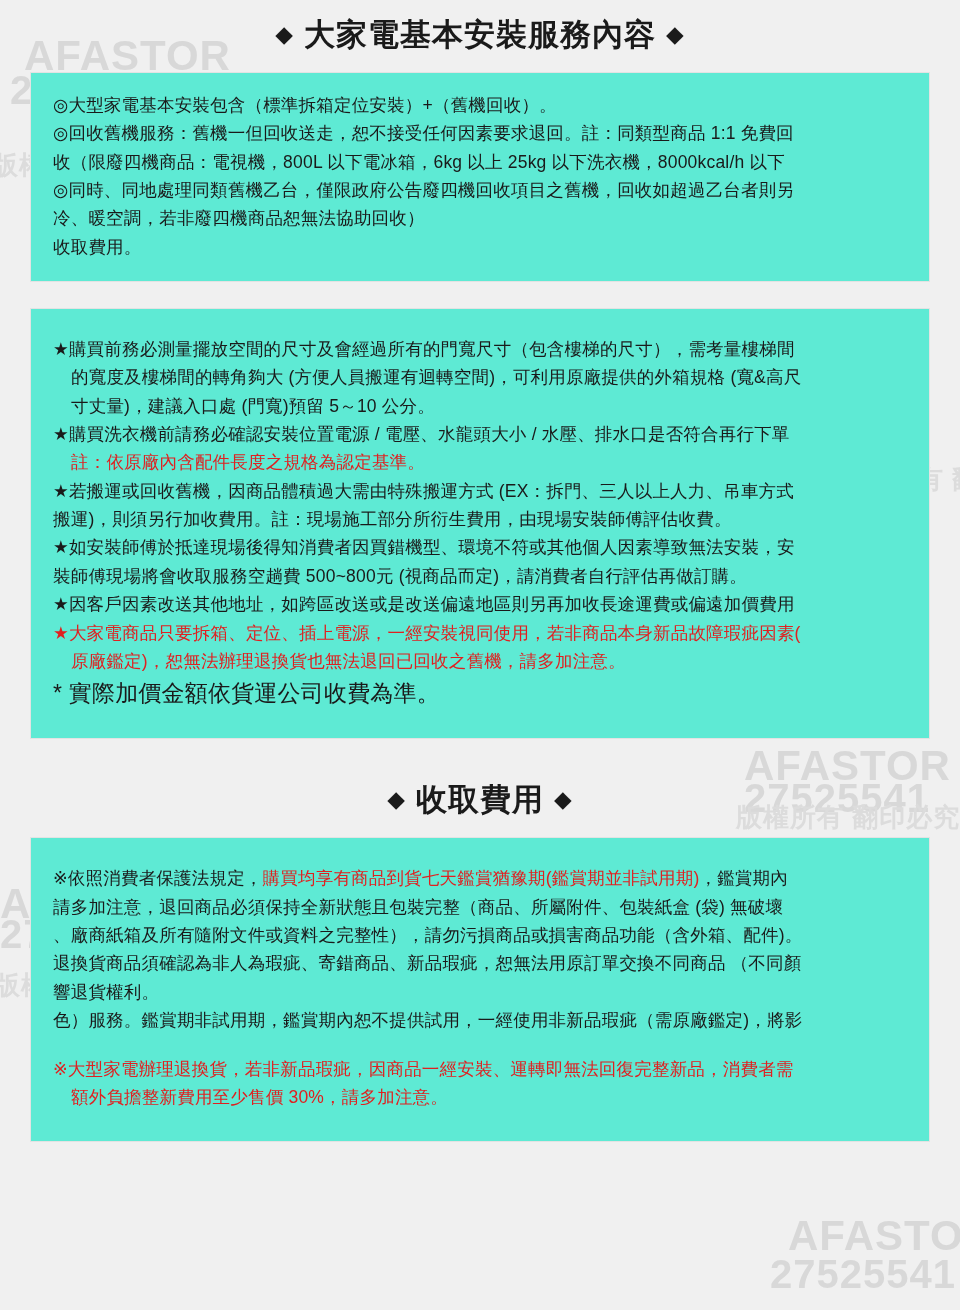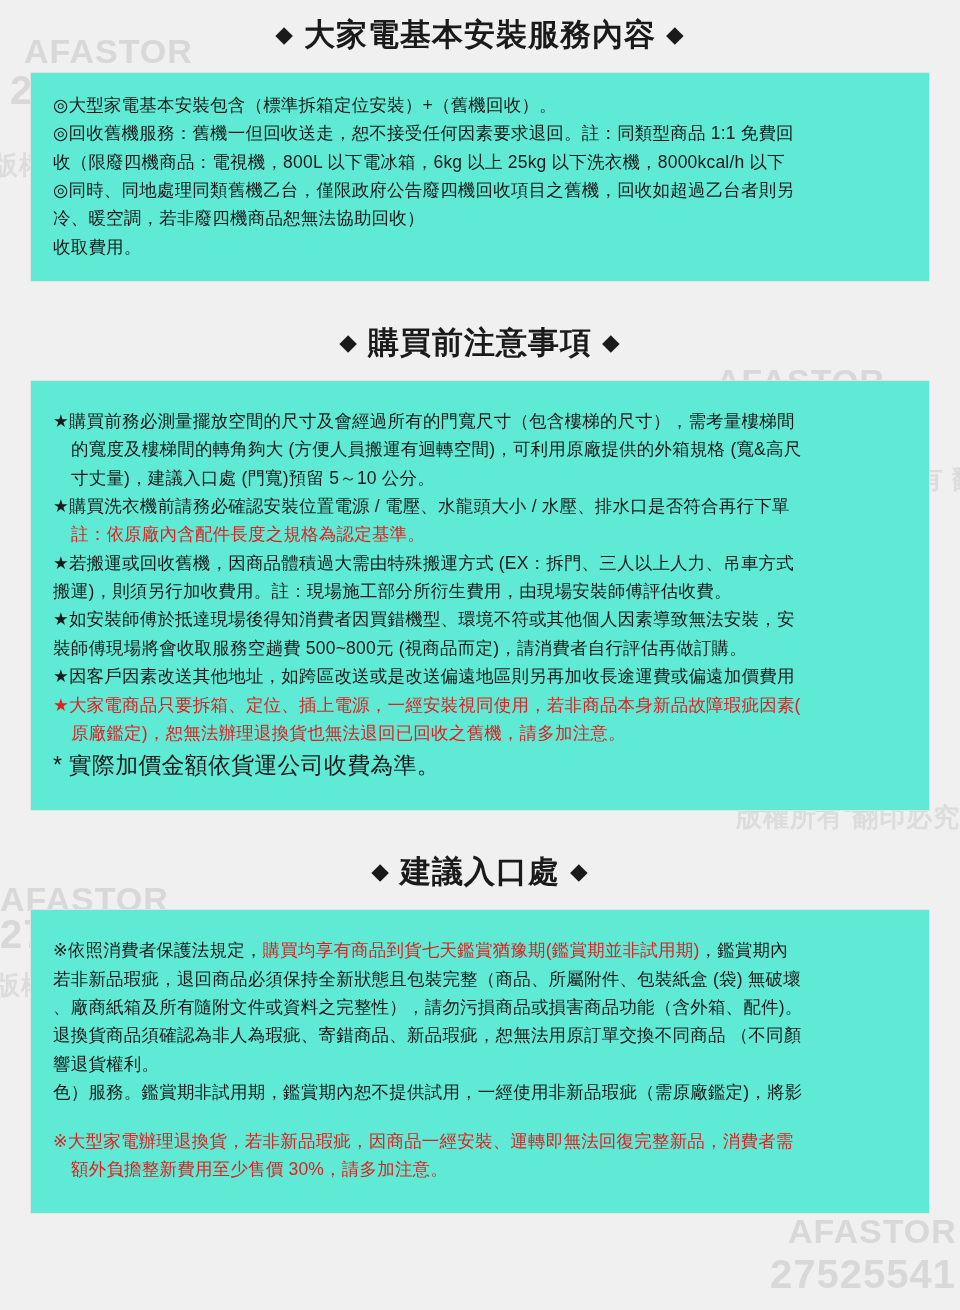--- a/index.html
+++ b/index.html
@@ -24,21 +24,21 @@
     z-index: 0;
   }
   .wm {
     position: absolute;
     color: #d8d8d8;
     font-weight: bold;
     letter-spacing: 1px;
     white-space: nowrap;
     font-family: "Liberation Sans", sans-serif;
   }
-  .wm-brand { font-size: 34px; }
+  .wm-brand { font-size: 42px; }
   .wm-num { font-size: 40px; }
   .wm-cn { font-size: 26px; color: #dcdcdc; }
 
   
   .page {
     position: relative;
     z-index: 1;
     padding: 0 30px;
     box-sizing: border-box;
     width: 960px;
@@ -123,49 +123,46 @@
     <p class="line">◎大型家電基本安裝包含（標準拆箱定位安裝）+（舊機回收）。</p>
     <p class="line">◎回收舊機服務：舊機一但回收送走，恕不接受任何因素要求退回。註：同類型商品 1:1 免費回</p>
     <p class="line">收（限廢四機商品：電視機，800L 以下電冰箱，6kg 以上 25kg 以下洗衣機，8000kcal/h 以下</p>
     <p class="line">◎同時、同地處理同類舊機乙台，僅限政府公告廢四機回收項目之舊機，回收如超過乙台者則另</p>
     <p class="line">冷、暖空調，若非廢四機商品恕無法協助回收）</p>
     <p class="line">收取費用。</p>
   </div>
 
   <div class="spacer-26"></div>
 
-  <h2 class="section-title">
-    <span class="diamond">◆</span><span>購買前注意事項</span><span class="diamond">◆</span>
-  </h2>
   <div class="card" style="padding-top:26px; padding-bottom:26px;">
     <p class="line">★購買前務必測量擺放空間的尺寸及會經過所有的門寬尺寸（包含樓梯的尺寸），需考量樓梯間</p>
     <p class="line indent">的寬度及樓梯間的轉角夠大 (方便人員搬運有迴轉空間)，可利用原廠提供的外箱規格 (寬&amp;高尺</p>
     <p class="line indent">寸丈量)，建議入口處 (門寬)預留 5～10 公分。</p>
     <p class="line">★購買洗衣機前請務必確認安裝位置電源 / 電壓、水龍頭大小 / 水壓、排水口是否符合再行下單</p>
     <p class="line indent red">註：依原廠內含配件長度之規格為認定基準。</p>
     <p class="line">★若搬運或回收舊機，因商品體積過大需由特殊搬運方式 (EX：拆門、三人以上人力、吊車方式</p>
     <p class="line">搬運)，則須另行加收費用。註：現場施工部分所衍生費用，由現場安裝師傅評估收費。</p>
     <p class="line">★如安裝師傅於抵達現場後得知消費者因買錯機型、環境不符或其他個人因素導致無法安裝，安</p>
     <p class="line">裝師傅現場將會收取服務空趟費 500~800元 (視商品而定)，請消費者自行評估再做訂購。</p>
     <p class="line">★因客戶因素改送其他地址，如跨區改送或是改送偏遠地區則另再加收長途運費或偏遠加價費用</p>
     <p class="line red">★大家電商品只要拆箱、定位、插上電源，一經安裝視同使用，若非商品本身新品故障瑕疵因素(</p>
     <p class="line indent red">原廠鑑定)，恕無法辦理退換貨也無法退回已回收之舊機，請多加注意。</p>
     <p class="line small-note">* 實際加價金額依貨運公司收費為準。</p>
   </div>
 
   <div class="spacer-26"></div>
 
   <h2 class="section-title">
-    <span class="diamond">◆</span><span>建議入口處</span><span class="diamond">◆</span>
+    <span class="diamond">◆</span><span>收取費用</span><span class="diamond">◆</span>
   </h2>
   <div class="card" style="padding-top:26px; padding-bottom:30px;">
     <p class="line">
       <span>※依照消費者保護法規定，</span><span class="red">購買均享有商品到貨七天鑑賞猶豫期(鑑賞期並非試用期)</span><span>，鑑賞期內</span>
     </p>
-    <p class="line">若非新品瑕疵，退回商品必須保持全新狀態且包裝完整（商品、所屬附件、包裝紙盒 (袋) 無破壞</p>
+    <p class="line">請多加注意，退回商品必須保持全新狀態且包裝完整（商品、所屬附件、包裝紙盒 (袋) 無破壞</p>
     <p class="line">、廠商紙箱及所有隨附文件或資料之完整性），請勿污損商品或損害商品功能（含外箱、配件)。</p>
     <p class="line">退換貨商品須確認為非人為瑕疵、寄錯商品、新品瑕疵，恕無法用原訂單交換不同商品 （不同顏</p>
     <p class="line">響退貨權利。</p>
     <p class="line">色）服務。鑑賞期非試用期，鑑賞期內恕不提供試用，一經使用非新品瑕疵（需原廠鑑定)，將影</p>
 
     <div class="block-gap"></div>
 
     <p class="line red">※大型家電辦理退換貨，若非新品瑕疵，因商品一經安裝、運轉即無法回復完整新品，消費者需</p>
     <p class="line indent red">額外負擔整新費用至少售價 30%，請多加注意。</p>
   </div>

